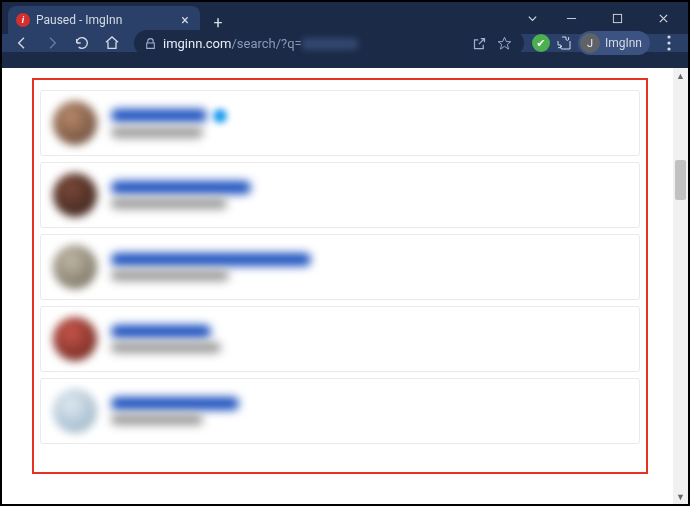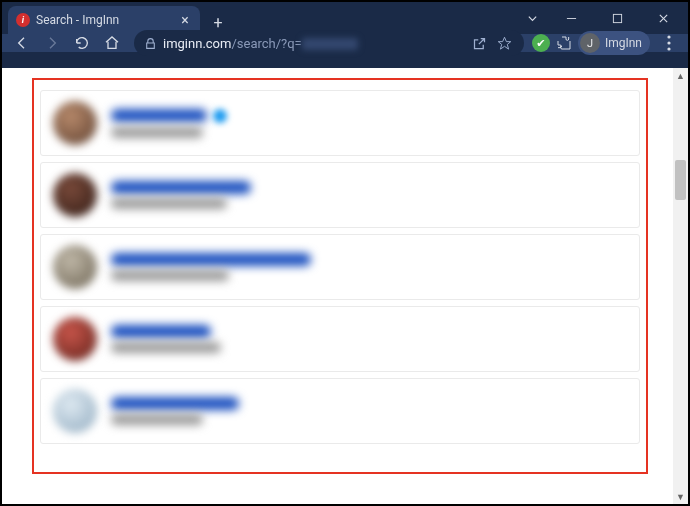--- a/index.html
+++ b/index.html
@@ -251,21 +251,21 @@
     }
     .name-row { display: flex; align-items: center; }
   </style>
 </head>
 <body>
 
 <div class="titlebar">
   <div class="tab-strip">
     <div class="tab">
       <span class="favicon">i</span>
-      <span class="tab-title">Search - ImgInn</span>
+      <span class="tab-title">Paused - ImgInn</span>
       <span class="tab-close">×</span>
     </div>
     <div class="new-tab">+</div>
   </div>
   <div class="window-controls">
     <div class="win-btn chevron-btn">
       <svg viewBox="0 0 12 12">
           <path d="M2 4 L6 8 L10 4" stroke="currentColor" stroke-width="1.3" fill="none"></path>
         </svg>
     </div>

